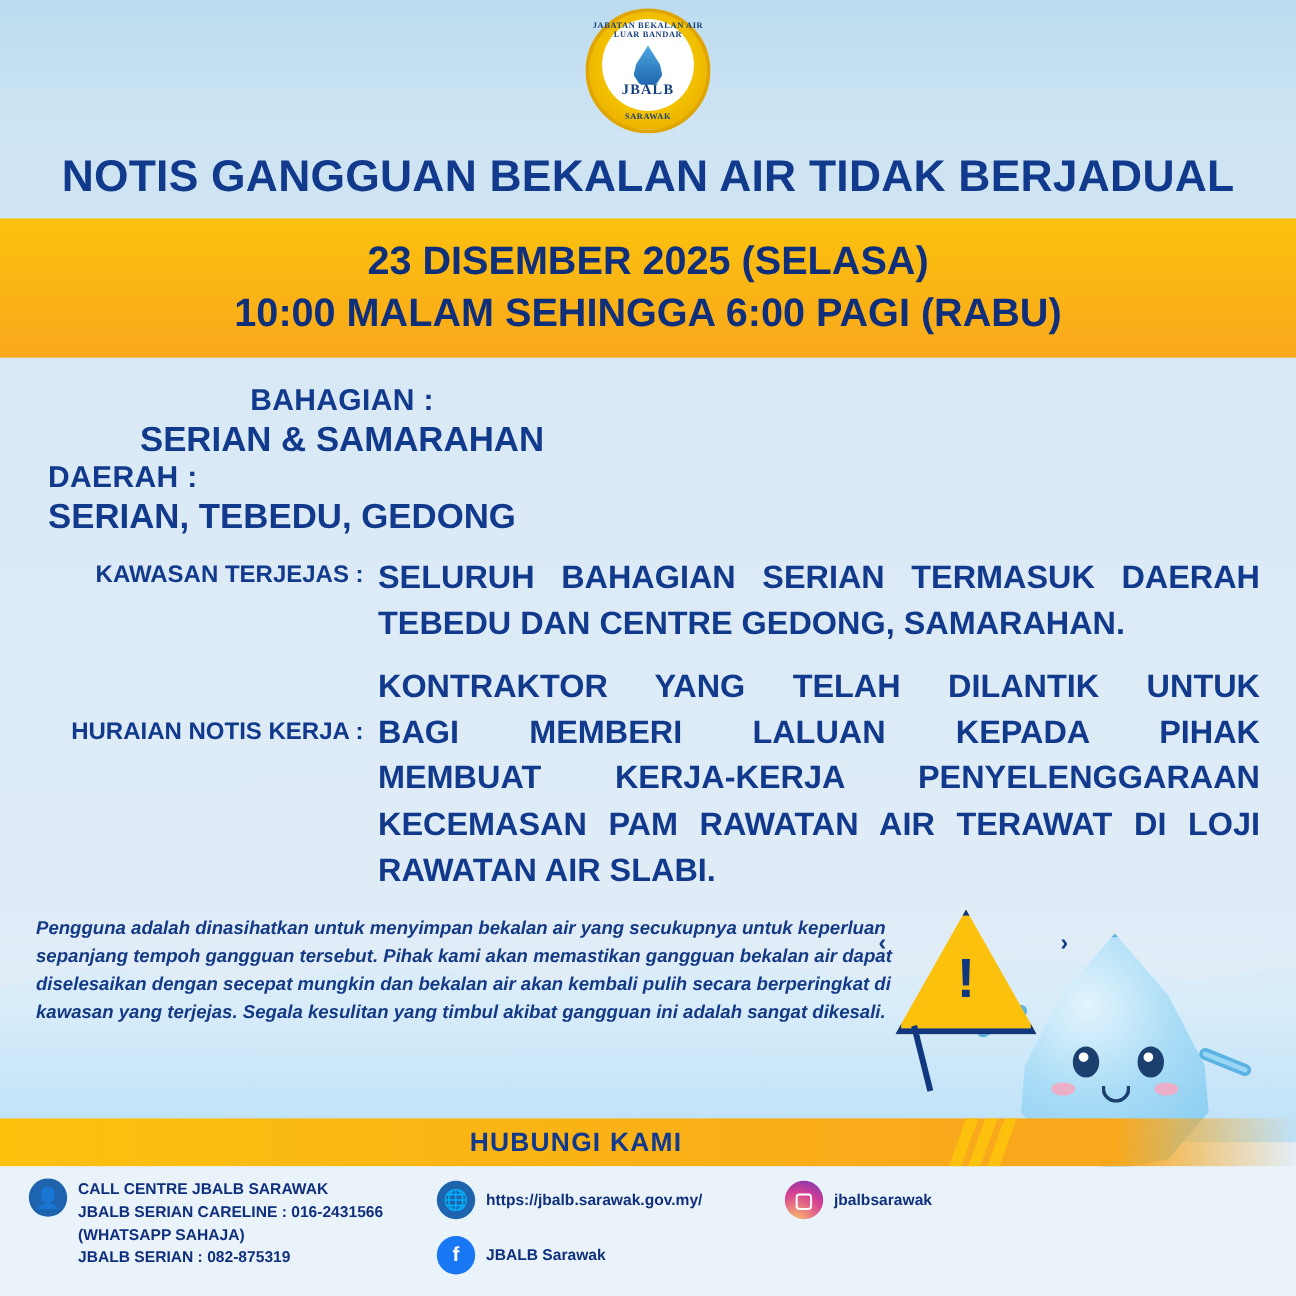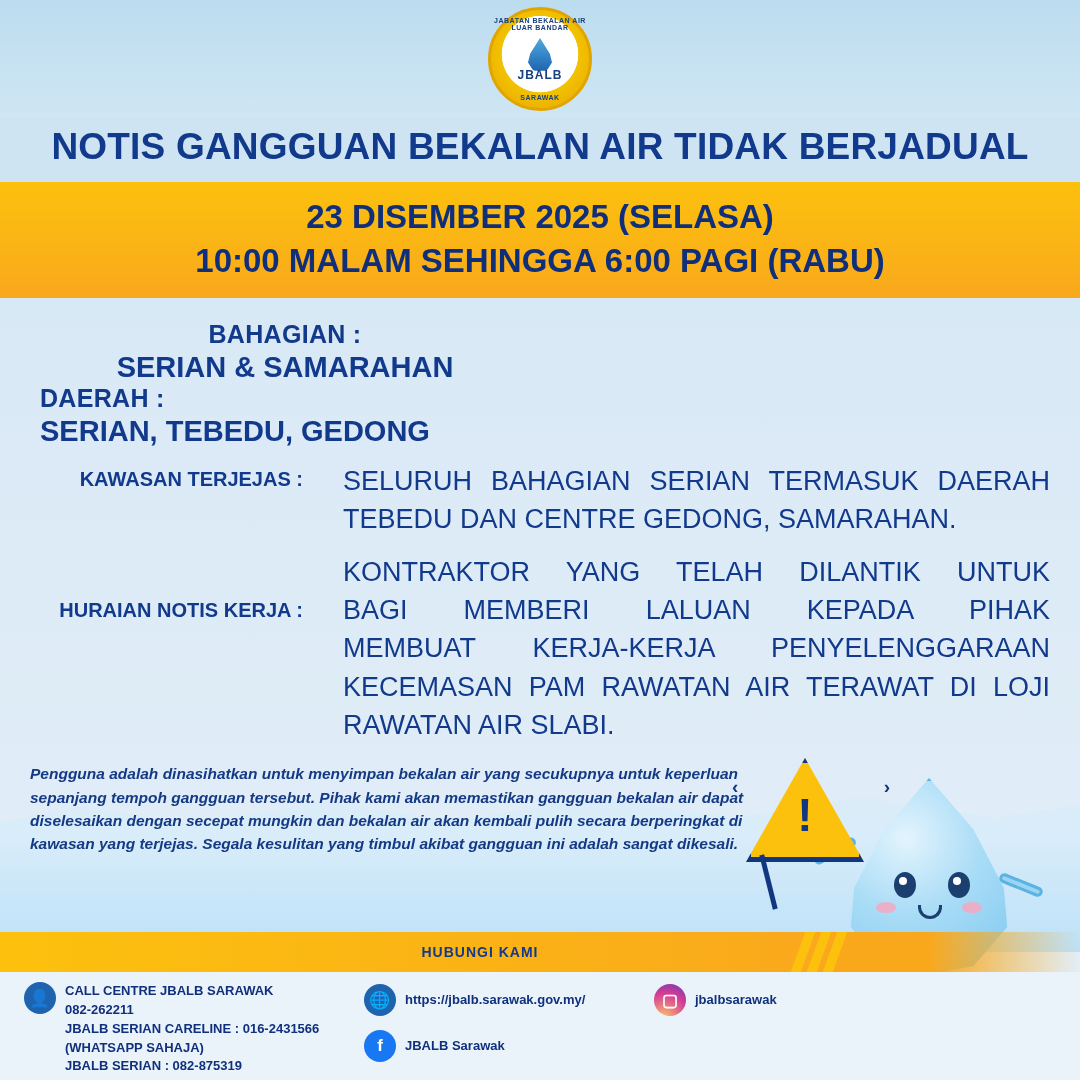--- a/index.html
+++ b/index.html
@@ -16,20 +16,21 @@
     background: linear-gradient(to bottom, #cfe4f3 0%, #dbeaf6 40%, #e4eff8 100%);
     overflow: hidden;
   }
 
   
   .logo-band {
     height: 118px;
     background: linear-gradient(to bottom, #bcdcef 0%, #cfe6f4 100%);
     display: flex; align-items: center; justify-content: center;
     position: relative;
+    font-family: Liberation Serif, serif;
   }
   .logo {
     width: 104px; height: 104px;
     border-radius: 50%;
     background: radial-gradient(circle at 50% 45%, #ffffff 52%, #f2c200 53%, #e8a200 100%);
     border: 3px solid #e0a500;
     display: flex; align-items: center; justify-content: center;
     position: relative;
     flex-direction: column;
   }
@@ -98,22 +99,22 @@
   .block {
     display: flex;
     margin-top: 14px;
   }
   .block .b-label {
     font-size: 20px; font-weight: bold; white-space: nowrap;
     padding-top: 6px; width: 285px; text-align: right; padding-right: 12px;
   }
   .block .b-label.center { padding-top: 46px; }
   .block .b-text {
-    font-size: 27px; font-weight: normal; line-height: 1.42;
-    text-align: justify; flex: 1; margin-left: 28px;
+    font-size: 27px; font-weight: bold; line-height: 1.42;
+    text-align: justify; flex: 1;
   }
   .block .b-text span.jline {
     display: block;
     text-align: justify;
     text-align-last: justify;
   }
   .block .b-text span.jline.last {
     text-align-last: left;
   }
 
@@ -143,21 +144,21 @@
   
   .contact-bar {
     position: absolute;
     bottom: 108px; left: 0; right: 0;
     height: 40px;
     background: linear-gradient(to right, #fcc10d 0%, #f9a81c 78%, #f9a81c 86%, rgba(249,168,28,0) 100%);
     display: flex; align-items: center; justify-content: center;
     z-index: 5;
   }
   .contact-bar .ttl {
-    color: #11398c; font-size: 14px; font-weight: bold; letter-spacing: 1px;
+    color: #11398c; font-size: 22px; font-weight: bold; letter-spacing: 1px;
     transform: translateX(-60px);
   }
   .chev {
     position: absolute; right: 240px; top: 0; bottom: 0;
     display: flex; align-items: center; gap: 6px;
   }
   .chev i {
     display: block; width: 10px; height: 40px;
     background: #fcc10d;
     transform: skewX(-20deg);
@@ -362,21 +363,20 @@
         <i></i>
       </div>
   </div>
 
   <div class="footer">
 
     <div class="fcol fcol1">
       <div class="cicon">👤</div>
       <div class="ctext">
         <div>CALL CENTRE JBALB SARAWAK</div>
-        <div>082-262211</div>
         <div>JBALB SERIAN CARELINE : 016-2431566</div>
         <div>(WHATSAPP SAHAJA)</div>
         <div>JBALB SERIAN            : 082-875319</div>
       </div>
     </div>
 
     <div class="fcol fcol2 stack2">
       <div style="width:100%">
         <div class="item">
           <div class="cicon">🌐</div>

